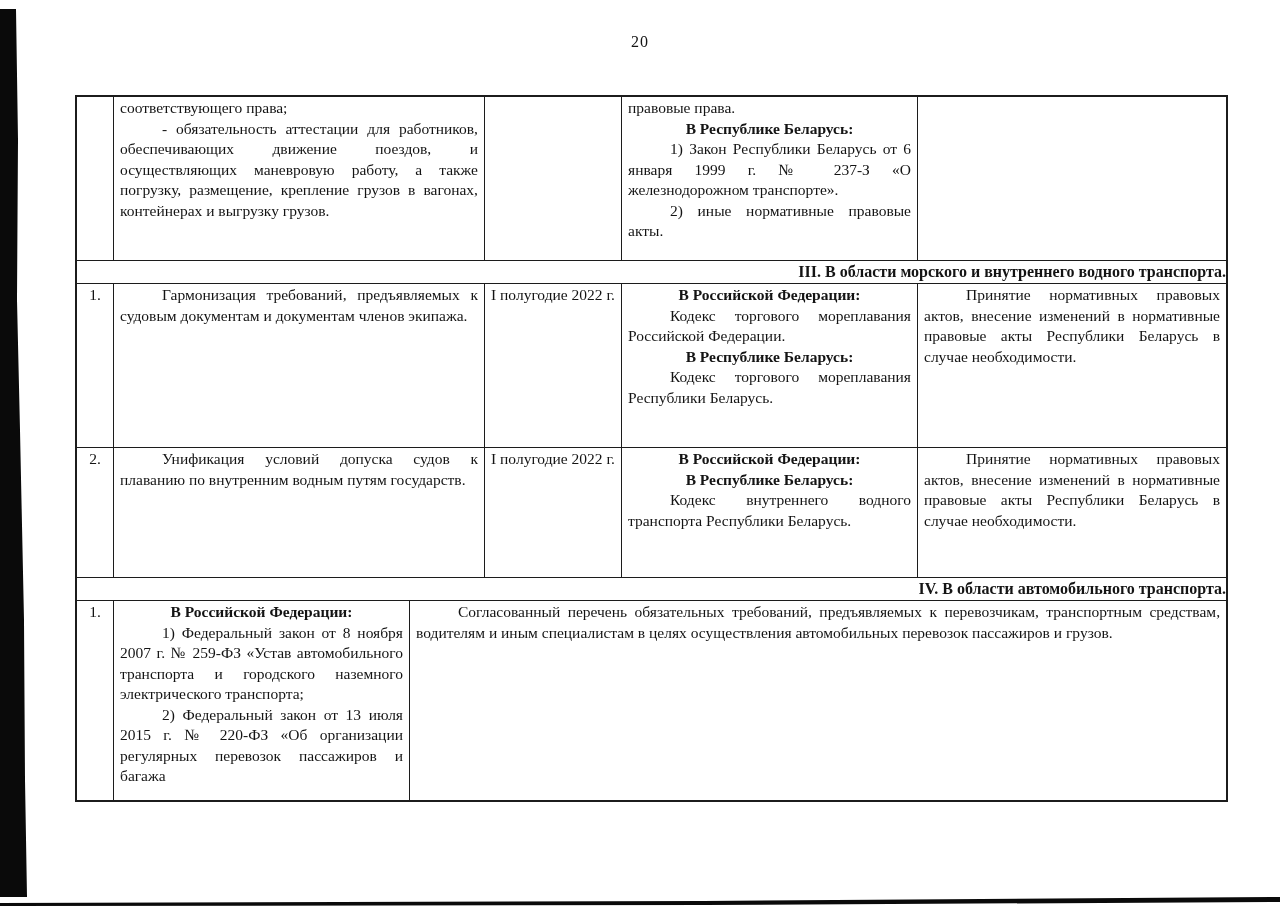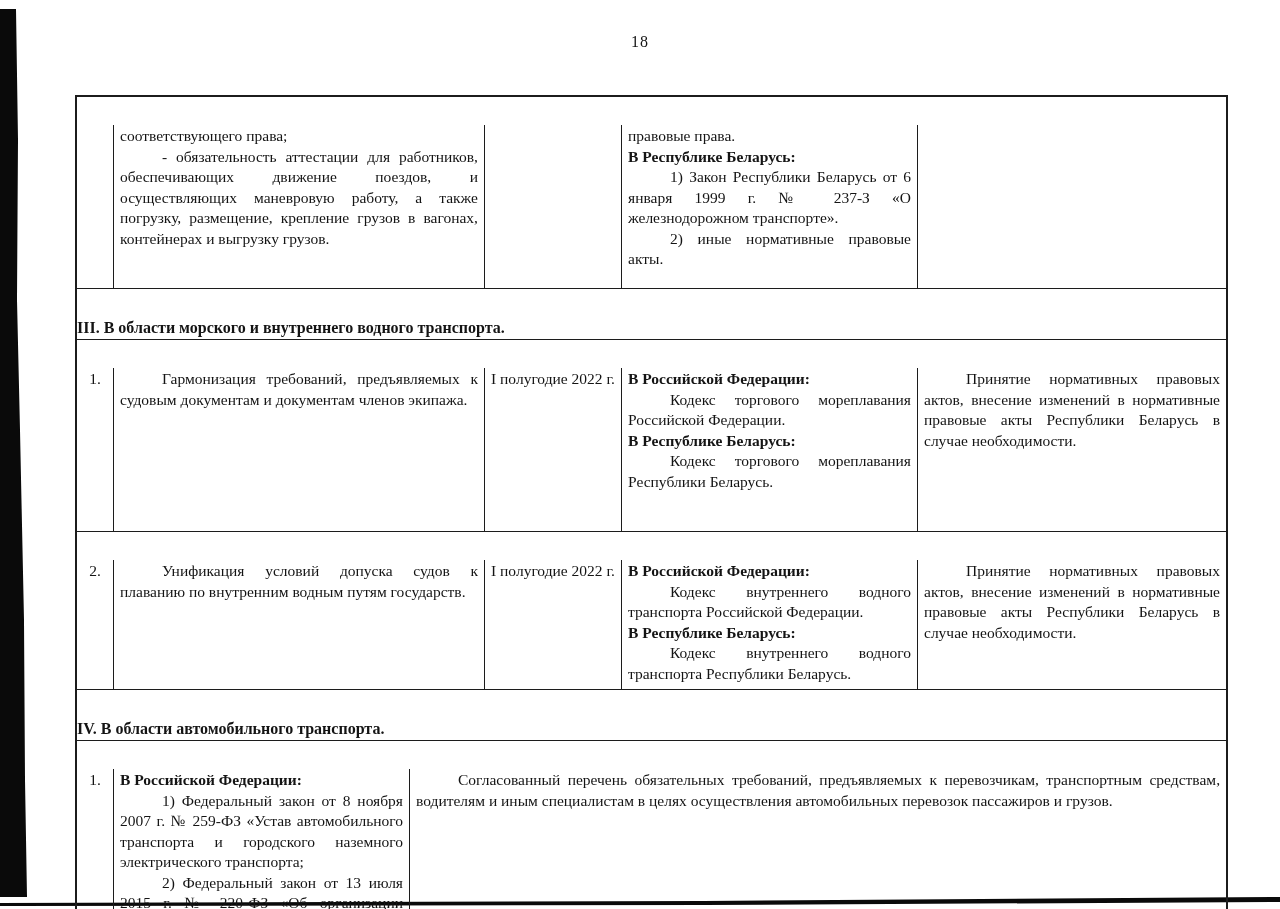--- a/index.html
+++ b/index.html
@@ -19,55 +19,55 @@
   }
   .page-number{
     position:absolute;top:33px;left:0;width:1280px;text-align:center;
     font-size:16px;letter-spacing:1px;
   }
   
   .doc-table{
     position:absolute;left:75px;top:95px;width:1153px;
     border:2px solid #1c1c1c;box-sizing:border-box;
   }
-  .trow{display:flex;border-bottom:1.5px solid #1c1c1c;box-sizing:border-box;overflow:hidden;margin-top:28px;}
+  .trow{display:flex;border-bottom:1.5px solid #1c1c1c;box-sizing:border-box;overflow:hidden;}
   .trow:last-child{border-bottom:none;}
   .trow:nth-child(1){height:164px;}
   .trow:nth-child(2){height:23px;}
   .trow:nth-child(3){height:164px;}
   .trow:nth-child(4){height:130px;}
   .trow:nth-child(5){height:23px;}
   .trow:nth-child(6){height:199px;}
   .cell{
     border-right:1.5px solid #1c1c1c;box-sizing:border-box;overflow:hidden;
     font-size:15.5px;line-height:20.5px;padding:1px 6px 0 6px;
   }
   .cell:last-child{border-right:none;}
   .cell.c1{width:37px;text-align:center;padding:1px 2px;}
   .cell.c2{width:371px;}
   .cell.c3{width:137px;text-align:center;}
   .cell.c4{width:296px;}
   .cell.c5{flex:1;}
   .cell p{margin:0;}
   .cell p.just{text-align:justify;}
-  .cell p.cent{}
+  .cell p.cent{text-align:center;}
   .cell p.ind{text-indent:42px;}
   .cell p.bold{font-weight:bold;}
   .section-row{
-    display:block;text-align:left;font-weight:bold;font-size:16px;
+    display:block;text-align:right;font-weight:bold;font-size:16px;
     line-height:21px;border-bottom:1.5px solid #1c1c1c;box-sizing:border-box;overflow:hidden;
   }
 </style>
 </head>
 <body>
 
 <div class="scan-left"></div>
 <div class="scan-bottom"></div>
 
-<div class="page-number">18</div>
+<div class="page-number">20</div>
 
 <div class="doc-table" id="doc-table">
     <div class="trow">
       <div class="cell c1"></div>
       <div class="cell c2">
         <p class="just">соответствующего права;</p>
         <p class="just ind">- обязательность аттестации для работников, обеспечивающих движение поездов, и осуществляющих маневровую работу, а также погрузку, размещение, крепление грузов в вагонах, контейнерах и выгрузку грузов.</p>
       </div>
       <div class="cell c3"></div>
       <div class="cell c4">
@@ -104,21 +104,20 @@
         <p class="cent">2.</p>
       </div>
       <div class="cell c2">
         <p class="just ind">Унификация условий допуска судов к плаванию по внутренним водным путям государств.</p>
       </div>
       <div class="cell c3">
         <p class="cent">I полугодие 2022 г.</p>
       </div>
       <div class="cell c4">
         <p class="cent bold">В Российской Федерации:</p>
-        <p class="just ind">Кодекс внутреннего водного транспорта Российской Федерации.</p>
         <p class="cent bold">В Республике Беларусь:</p>
         <p class="just ind">Кодекс внутреннего водного транспорта Республики Беларусь.</p>
       </div>
       <div class="cell c5">
         <p class="just ind">Принятие нормативных правовых актов, внесение изменений в нормативные правовые акты Республики Беларусь в случае необходимости.</p>
       </div>
     </div>
     <div class="trow section-row">IV. В области автомобильного транспорта.</div>
     <div class="trow">
       <div class="cell c1">

